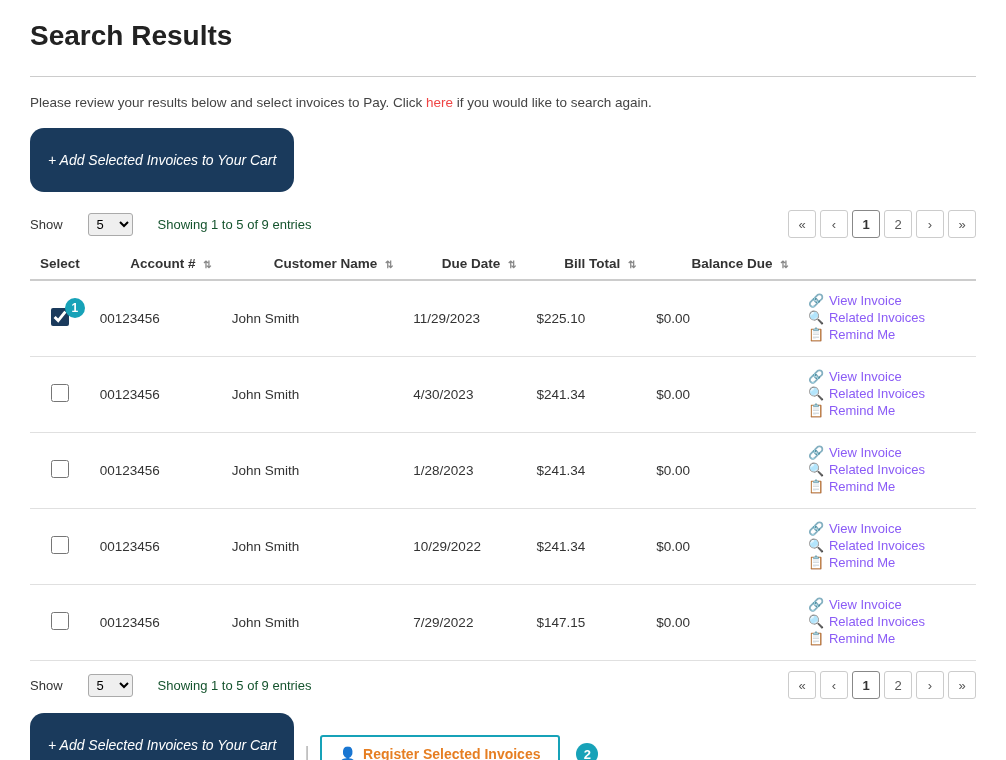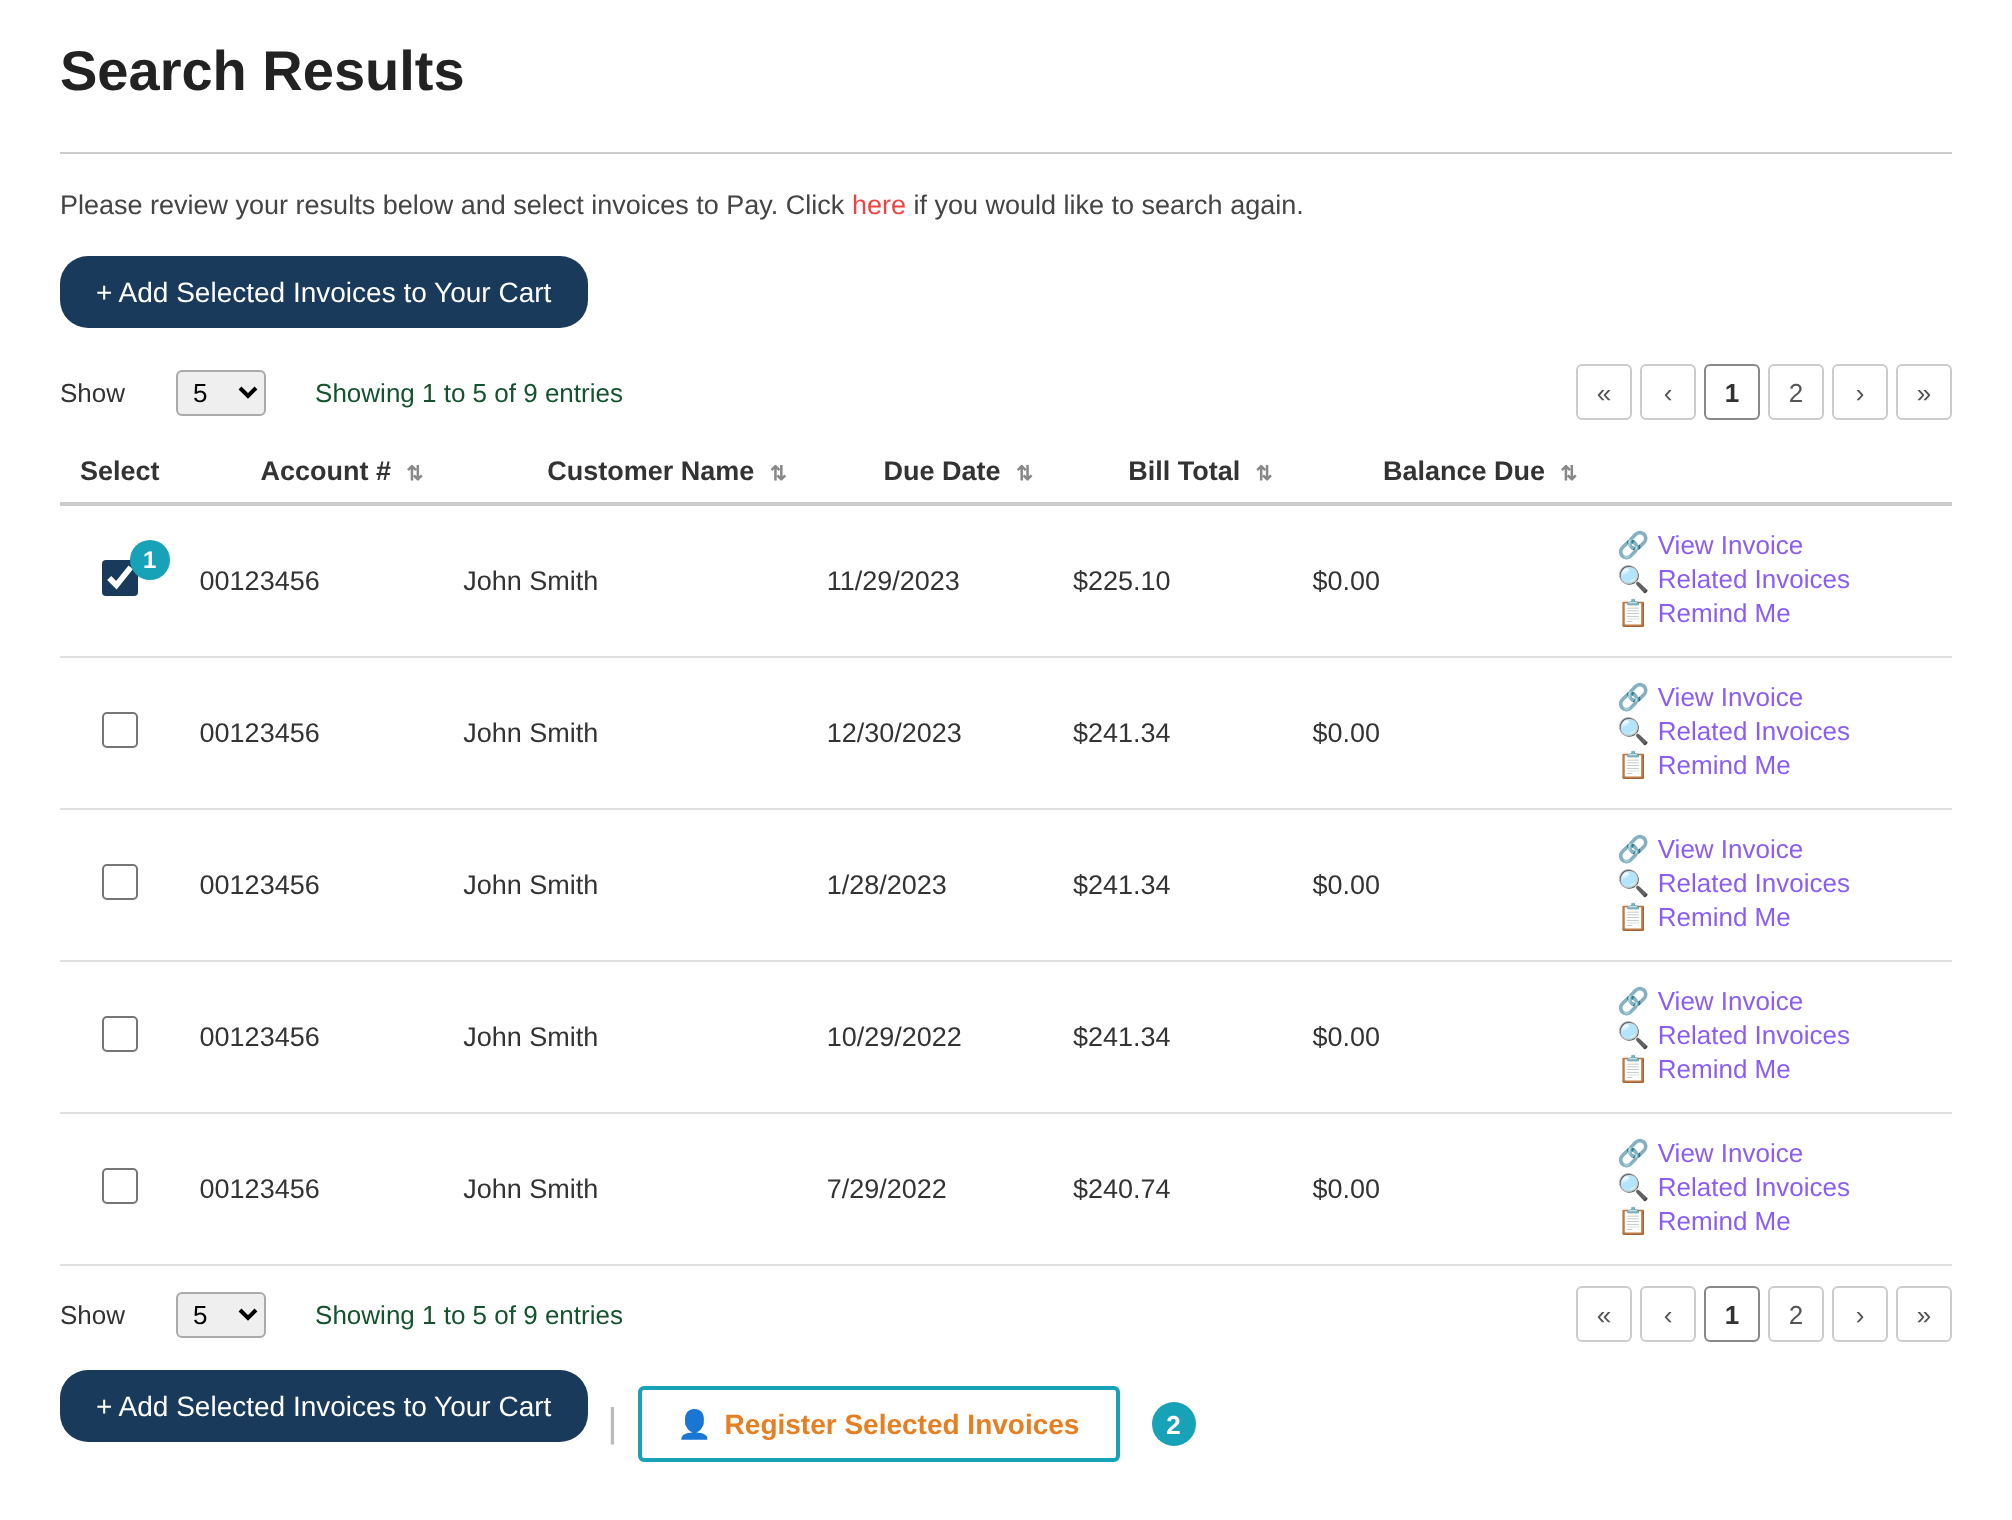--- a/index.html
+++ b/index.html
@@ -27,28 +27,29 @@
     }
     .description a {
       color: #ef4444;
       text-decoration: none;
       text-align: center;
     }
     .btn-add-cart {
       background-color: #1a3a5c;
       color: #fff;
       border: none;
-      padding: 10px 18px;
+      padding: 24px 18px;
       font-size: 14px;
       cursor: pointer;
       border-radius: 14px;
       display: inline-flex;
       align-items: center;
       gap: 6px;
       margin-bottom: 18px;
+      font-style: italic;
     }
     .controls-row {
       display: flex;
       align-items: center;
       justify-content: space-between;
       margin-bottom: 10px;
     }
     .controls-left {
       display: flex;
       align-items: center;
@@ -260,21 +261,21 @@
         <td class="actions-cell">
           <a class="action-link" href="#"><span class="icon">🔗</span>View Invoice</a>
           <a class="action-link" href="#"><span class="icon">🔍</span>Related Invoices</a>
           <a class="action-link" href="#"><span class="icon">📋</span>Remind Me</a>
         </td>
       </tr>
       <tr>
         <td class="checkbox-cell"><input type="checkbox" class="row-checkbox" style=""></td>
         <td>00123456</td>
         <td>John Smith</td>
-        <td>12/30/2023</td>
+        <td>4/30/2023</td>
         <td>$241.34</td>
         <td>$0.00</td>
         <td class="actions-cell">
           <a class="action-link" href="#"><span class="icon">🔗</span>View Invoice</a>
           <a class="action-link" href="#"><span class="icon">🔍</span>Related Invoices</a>
           <a class="action-link" href="#"><span class="icon">📋</span>Remind Me</a>
         </td>
       </tr>
       <tr>
         <td class="checkbox-cell"><input type="checkbox" class="row-checkbox" style=""></td>
@@ -300,21 +301,21 @@
           <a class="action-link" href="#"><span class="icon">🔗</span>View Invoice</a>
           <a class="action-link" href="#"><span class="icon">🔍</span>Related Invoices</a>
           <a class="action-link" href="#"><span class="icon">📋</span>Remind Me</a>
         </td>
       </tr>
       <tr>
         <td class="checkbox-cell"><input type="checkbox" class="row-checkbox" style=""></td>
         <td>00123456</td>
         <td>John Smith</td>
         <td>7/29/2022</td>
-        <td>$240.74</td>
+        <td>$147.15</td>
         <td>$0.00</td>
         <td class="actions-cell">
           <a class="action-link" href="#"><span class="icon">🔗</span>View Invoice</a>
           <a class="action-link" href="#"><span class="icon">🔍</span>Related Invoices</a>
           <a class="action-link" href="#"><span class="icon">📋</span>Remind Me</a>
         </td>
       </tr>
     </tbody>
 </table>
 

